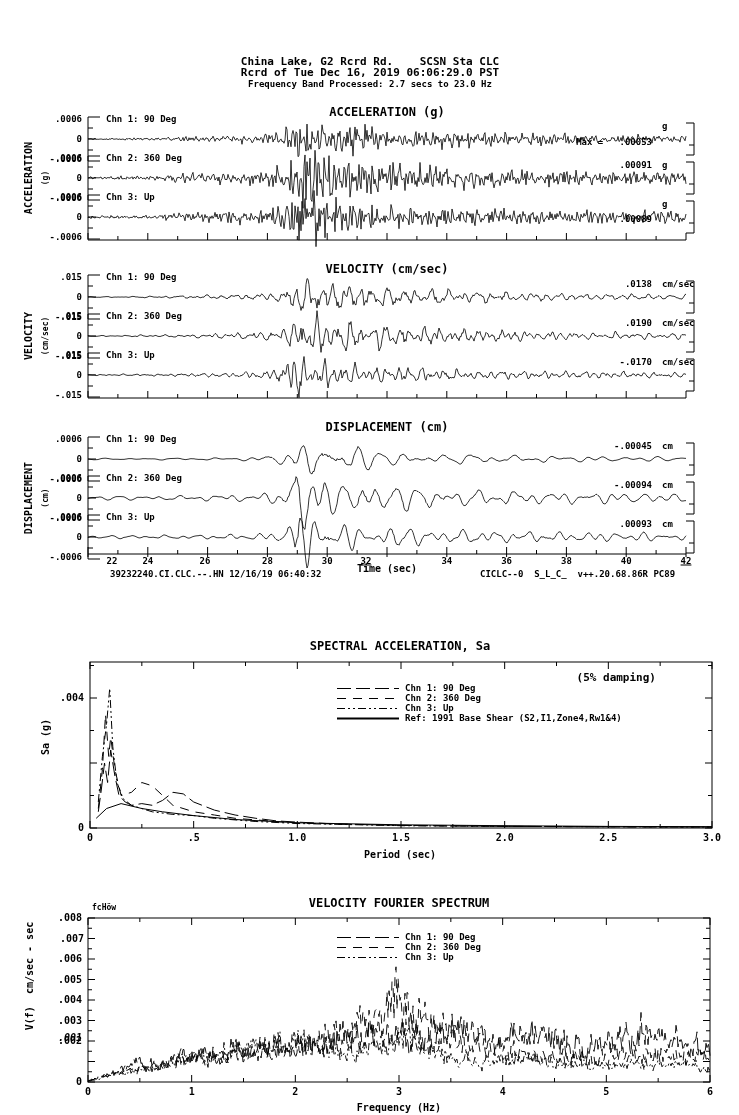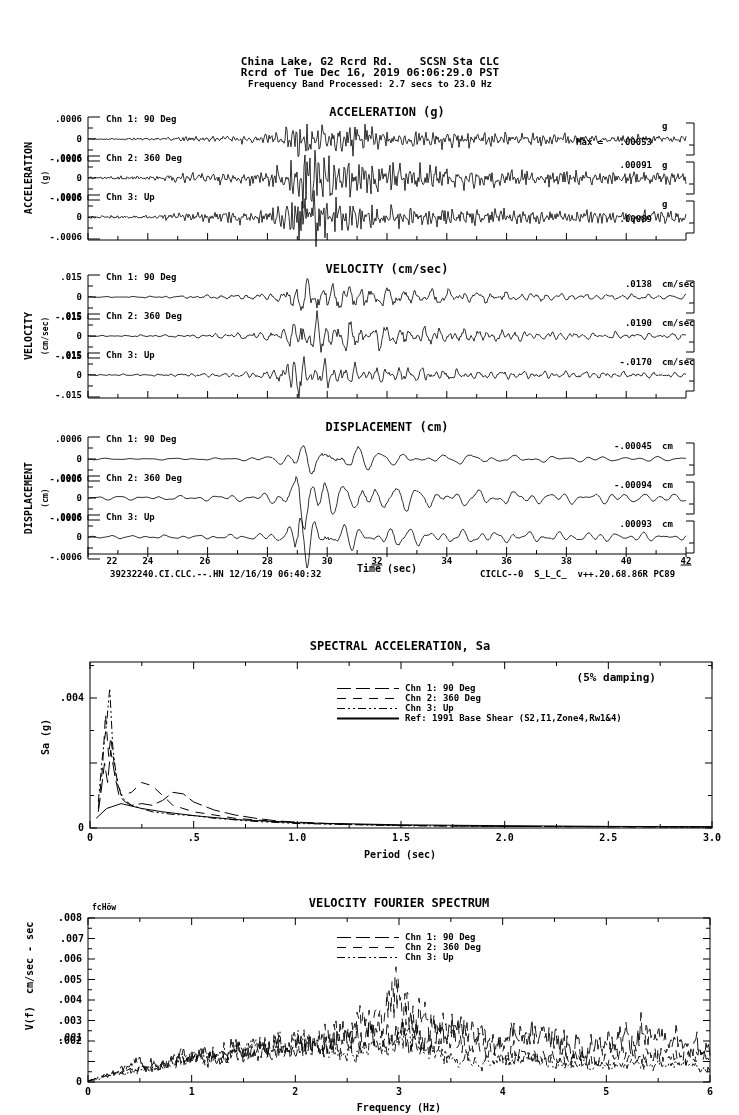--- a/index.html
+++ b/index.html
@@ -360,21 +360,21 @@
       <span class="lbl f9 ar" style="left: 82px; top: 537px;">0</span>
       <span class="lbl f9 ar" style="left: 82px; top: 557px;">-.0006</span>
       <span class="lbl f9 al" style="left: 106px; top: 517px;">Chn 3: Up</span>
       <span class="lbl f9 ar" style="left: 652px; top: 524px;">.00093</span>
       <span class="lbl f9 al" style="left: 662px; top: 524px;">cm</span>
       <span class="lbl f9 ac" style="left: 88px; top: 561px; margin-left: 24px;">22</span>
       <span class="lbl f9 ac" style="left: 147.8px; top: 561px;">24</span>
       <span class="lbl f9 ac" style="left: 205px; top: 561px;">26</span>
       <span class="lbl f9 ac" style="left: 267.4px; top: 561px;">28</span>
       <span class="lbl f9 ac" style="left: 327.2px; top: 561px;">30</span>
-      <span class="lbl f9 ac" style="left: 377px; top: 561px; text-decoration: underline;">32</span>
+      <span class="lbl f9 ac" style="left: 366px; top: 561px; text-decoration: underline;">32</span>
       <span class="lbl f9 ac" style="left: 446.8px; top: 561px;">34</span>
       <span class="lbl f9 ac" style="left: 506.6px; top: 561px;">36</span>
       <span class="lbl f9 ac" style="left: 566.4px; top: 561px;">38</span>
       <span class="lbl f9 ac" style="left: 626.2px; top: 561px;">40</span>
       <span class="lbl f9 ac" style="left: 686px; top: 561px; text-decoration: underline;">42</span>
       <span class="lbl f10 ar" style="left: 84px; top: 698px;">.004</span>
       <span class="lbl f10 ar" style="left: 84px; top: 828px;">0</span>
       <span class="lbl f10 ac" style="left: 90px; top: 838px;">0</span>
       <span class="lbl f10 ac" style="left: 193.667px; top: 838px;">.5</span>
       <span class="lbl f10 ac" style="left: 297.333px; top: 838px;">1.0</span>

